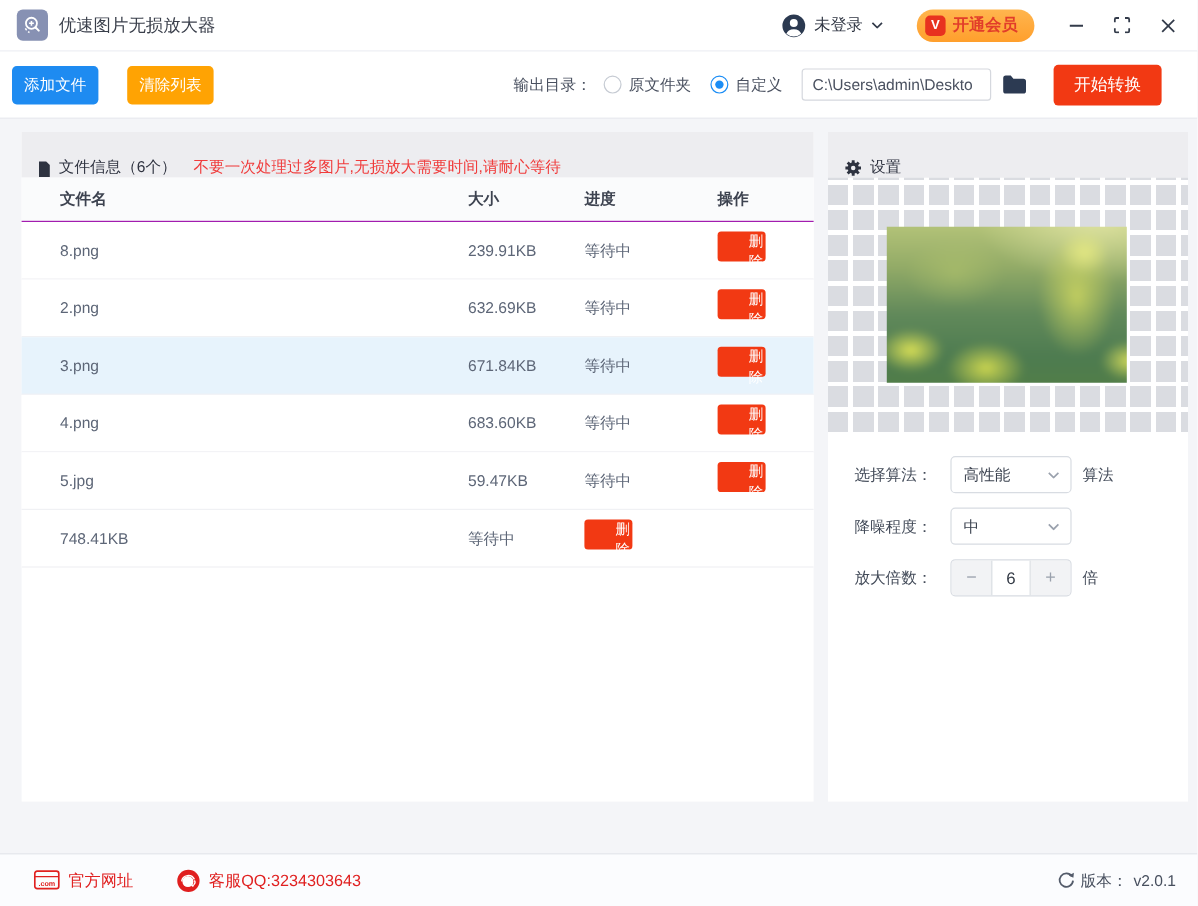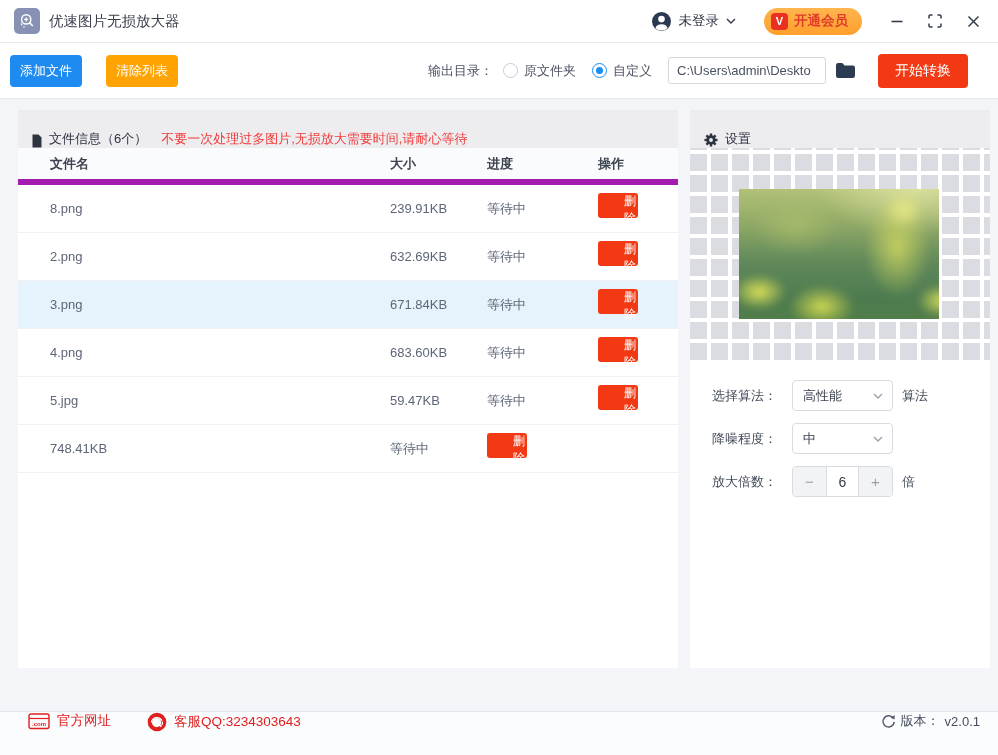--- a/index.html
+++ b/index.html
@@ -51,21 +51,21 @@
   .panel { position:absolute; top:10px; background:#fff; }
   .file-panel { left:18px; width:660px; height:558px; }
   .settings-panel { left:690px; width:300px; height:558px; }
   .panel-header { height:38px; background:#ededf0; display:flex; align-items:flex-end;
     padding:0 13px; gap:6px; }
   .panel-title { font-size:13px; color:#2f3340; }
   .warning { font-size:13px; color:#f03c3c; margin-left:8px; }
 
   .thead, .trow { display:grid; grid-template-columns:1fr 97px 111px 80px;
     align-items:center; padding-left:32px; }
-  .thead { height:37px; background:#fafbfc; border-bottom:6px solid #a21caf;
+  .thead { height:37px; background:#fafbfc; border-bottom:1px solid #a21caf;
     font-size:13px; font-weight:bold; color:#3d4350; }
   .trow { height:48px; border-bottom:1px solid #f0f1f4; font-size:13px; color:#5d6677; background:#fff; }
   .trow.selected { background:#e7f3fc; }
   .del-btn { width:40px; height:25px; background:#f23913; color:#fff; border:none;
     border-radius:3px; font-size:12px; cursor:pointer; font-family:"Liberation Sans", sans-serif;padding-left:24px; }
 
   
   .checkerboard { position:relative; height:212px; background-color:#dadce1;
     background-image:
       repeating-linear-gradient(0deg, transparent 0 17px, #fff 17px 21px),
@@ -92,21 +92,21 @@
   .ctrl-suffix { font-size:13px; color:#434b59; margin-left:9px; }
   .stepper { display:flex; width:101px; height:31px; border:1px solid #d8dce2; border-radius:4px;
     overflow:hidden; background:#fff; }
   .step-btn { width:33px; border:none; background:#f2f3f5; color:#9aa1ad; font-size:15px;
     cursor:pointer; font-family:"Liberation Sans", sans-serif; }
   .step-value { flex:1; display:flex; align-items:center; justify-content:center;
     border-left:1px solid #d8dce2; border-right:1px solid #d8dce2; font-size:14px; color:#333a45; }
 
   
   .footer { position:absolute; left:0; right:0; bottom:0; height:44px; background:#fbfcfe;
-    border-top:1px solid #e3e5ea; display:flex; align-items:flex-start; padding:0 18px 0 28px; }
+    border-top:1px solid #e3e5ea; display:flex; align-items:center; padding:0 18px 0 28px; }
   .f-item { display:flex; align-items:center; gap:7px; cursor:pointer; }
   .f-item + .f-item { margin-left:36px; }
   .f-red { font-size:13.5px; color:#e02020; }
   .f-right { margin-left:auto; display:flex; align-items:center; gap:5px; }
   .f-dark { font-size:13px; color:#474f5e; }
 </style>
 </head>
 <body>
 
 <div class="app">

